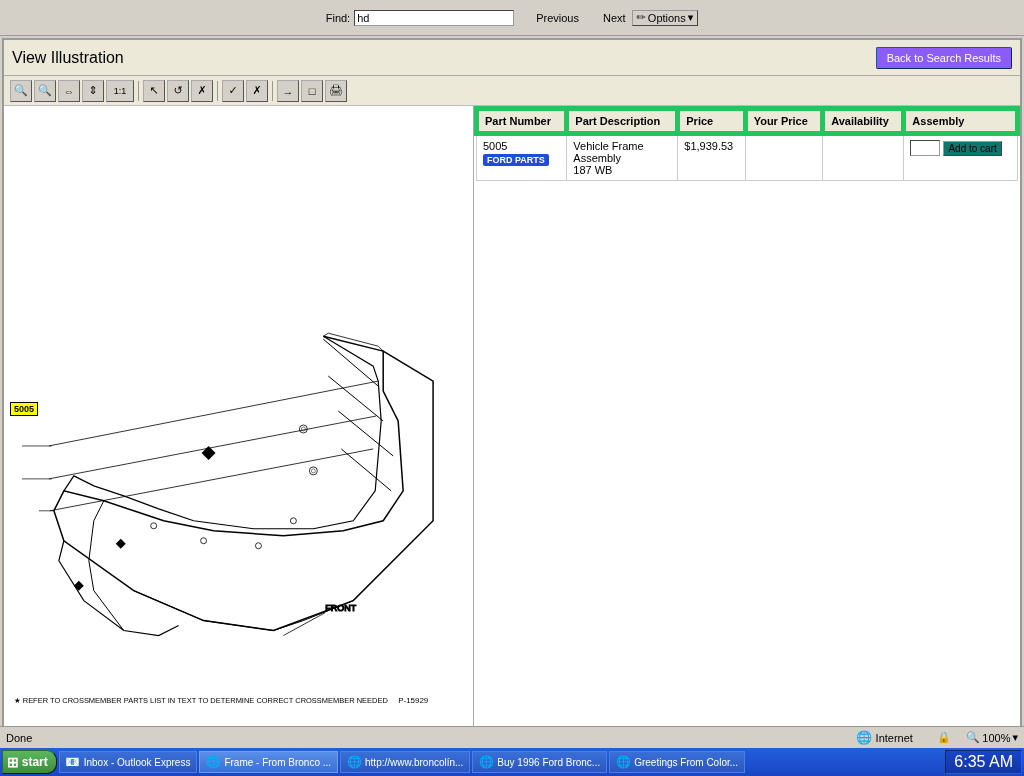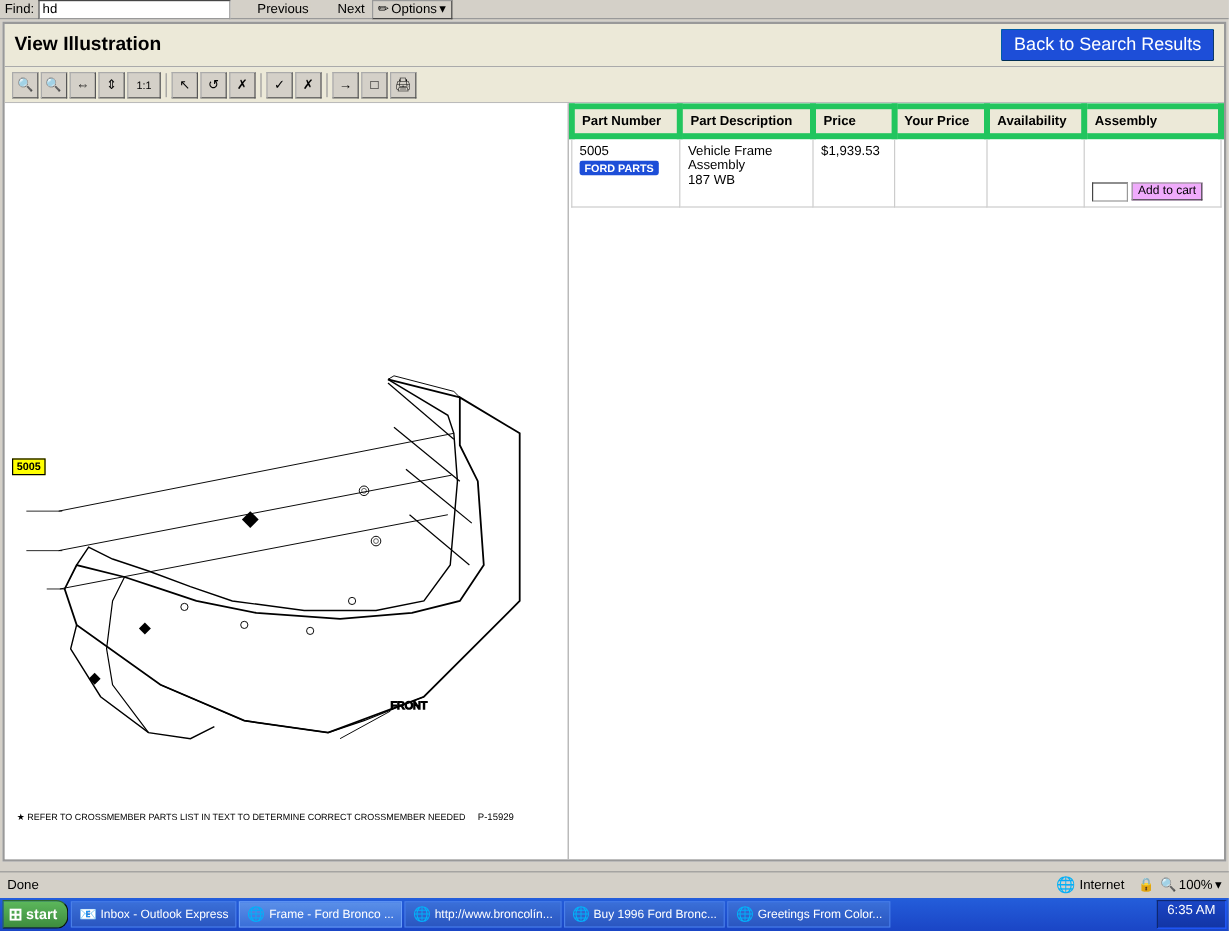--- a/index.html
+++ b/index.html
@@ -6,21 +6,22 @@
     body { font-family: Arial, sans-serif; font-size: 11px; background: #d4d0c8; width: 1024px; height: 776px; overflow: hidden; }
 
     
     .top-toolbar {
       background: #d4d0c8;
       border-bottom: 1px solid #999;
       padding: 2px 4px;
       display: flex;
       align-items: center;
       gap: 4px;
-      height: 16px;
+      height: 36px;
+      justify-content: center;
     }
     .find-input {
       width: 160px;
       height: 16px;
       border: 1px inset #999;
       font-size: 11px;
       padding: 0 2px;
     }
     .top-btn {
       font-size: 11px;
@@ -56,28 +57,28 @@
       background: #ece9d8;
       border-bottom: 1px solid #aaa;
       padding: 6px 8px;
       display: flex;
       align-items: center;
       justify-content: space-between;
       height: 36px;
     }
     .view-title {
       font-size: 16px;
-      font-weight: bold;
+      font-weight: normal;
       color: #000;
     }
     .back-btn {
-      background: #1d4ed8;
+      background: #8b5cf6;
       color: #fff;
       border: 1px outset #005ea6;
-      font-size: 15px;
+      font-size: 11px;
       padding: 4px 10px;
       cursor: pointer;
       border-radius: 2px;
     }
 
     
     .icon-toolbar {
       background: #ece9d8;
       border-bottom: 1px solid #bbb;
       padding: 3px 6px;
@@ -134,26 +135,25 @@
       padding: 4px 6px;
       text-align: left;
       font-weight: bold;
     }
     .parts-table td {
       border: 1px solid #ccc;
       padding: 4px 6px;
       vertical-align: top;
     }
     .add-to-cart-btn {
-      background: #f0abfc;
+      background: #0f766e;
       border: 1px outset #999;
       font-size: 10px;
       padding: 1px 4px;
       cursor: pointer;
-      margin-top: 32px;
     }
     .qty-input {
       width: 30px;
       height: 16px;
       border: 1px inset #999;
       font-size: 10px;
     }
     .ford-parts-badge {
       background: #1d4ed8;
       color: #fff;
@@ -167,21 +167,21 @@
 
     
     .status-bar {
       background: #d4d0c8;
       border-top: 1px solid #999;
       height: 22px;
       display: flex;
       align-items: center;
       padding: 0 6px;
       font-size: 11px;
-      gap: 4px;
+      gap: 16px;
       position: fixed;
       bottom: 28px;
       width: 1024px;
     }
     .status-text { flex: 1; }
     .internet-zone {
       display: flex;
       align-items: center;
       gap: 3px;
       margin-right: 8px;
@@ -241,25 +241,25 @@
     .taskbar-btn.active {
       background: linear-gradient(to bottom, #5a8fe8, #3a6fd8);
       border-color: #6a9ff8;
     }
     .taskbar-btn-icon { font-size: 12px; flex-shrink: 0; }
     .taskbar-spacer { flex: 1; }
     .clock-area {
       background: linear-gradient(to bottom, #1a45c5, #1235a5);
       border: 1px inset #1a45c5;
       color: #fff;
-      font-size: 11px;
+      font-size: 16px;
       padding: 2px 8px;
       height: 24px;
       display: flex;
-      align-items: flex-start;
+      align-items: center;
       gap: 4px;
     }
 
     
     .illustration-svg {
       width: 100%;
       height: 100%;
     }
 
     .part-label-5005 {
@@ -452,21 +452,21 @@
   <button class="start-btn">
     <span class="start-icon">⊞</span>
     <span>start</span>
   </button>
   <button class="taskbar-btn">
     <span class="taskbar-btn-icon">📧</span>
     <span>Inbox - Outlook Express</span>
   </button>
   <button class="taskbar-btn active">
     <span class="taskbar-btn-icon">🌐</span>
-    <span>Frame - Ford Bronco ...</span>
+    <span>Frame - From Bronco ...</span>
   </button>
   <button class="taskbar-btn">
     <span class="taskbar-btn-icon">🌐</span>
     <span>http://www.broncolín...</span>
   </button>
   <button class="taskbar-btn">
     <span class="taskbar-btn-icon">🌐</span>
     <span>Buy 1996 Ford Bronc...</span>
   </button>
   <button class="taskbar-btn">

